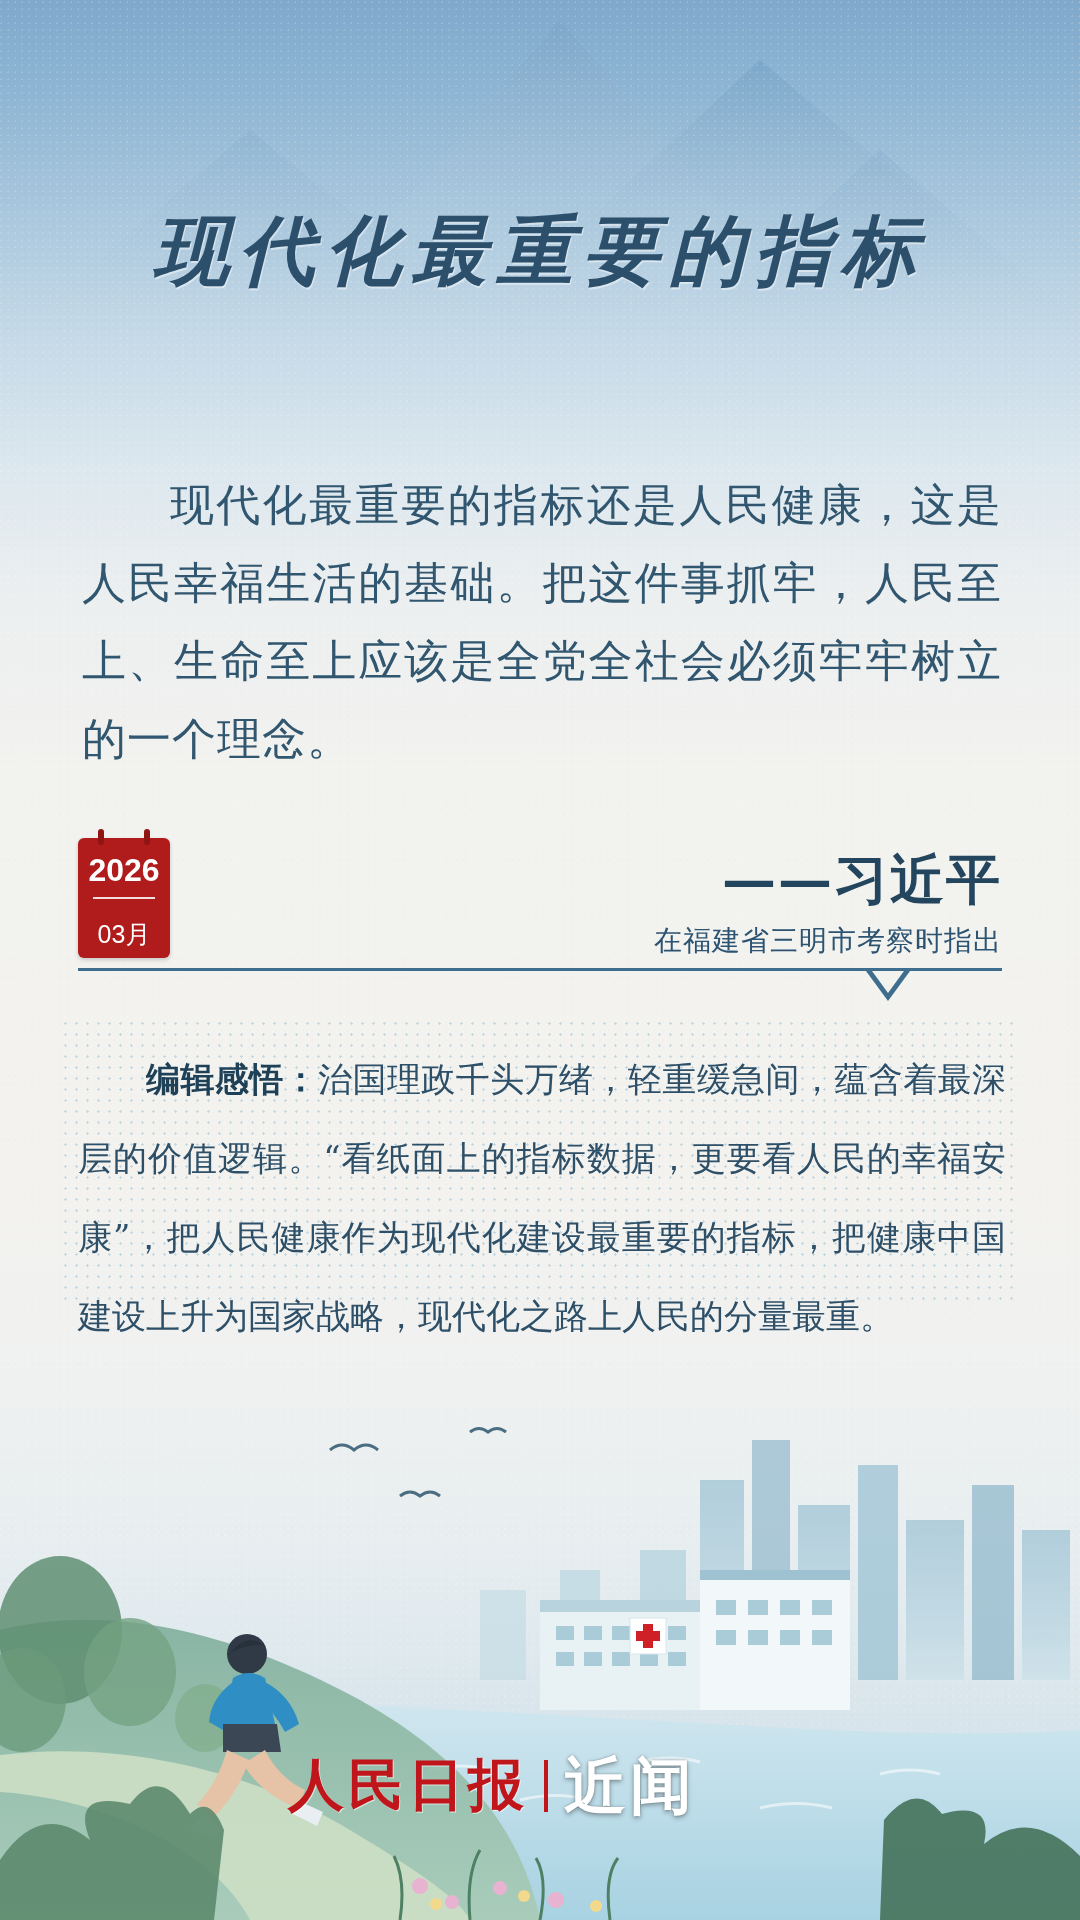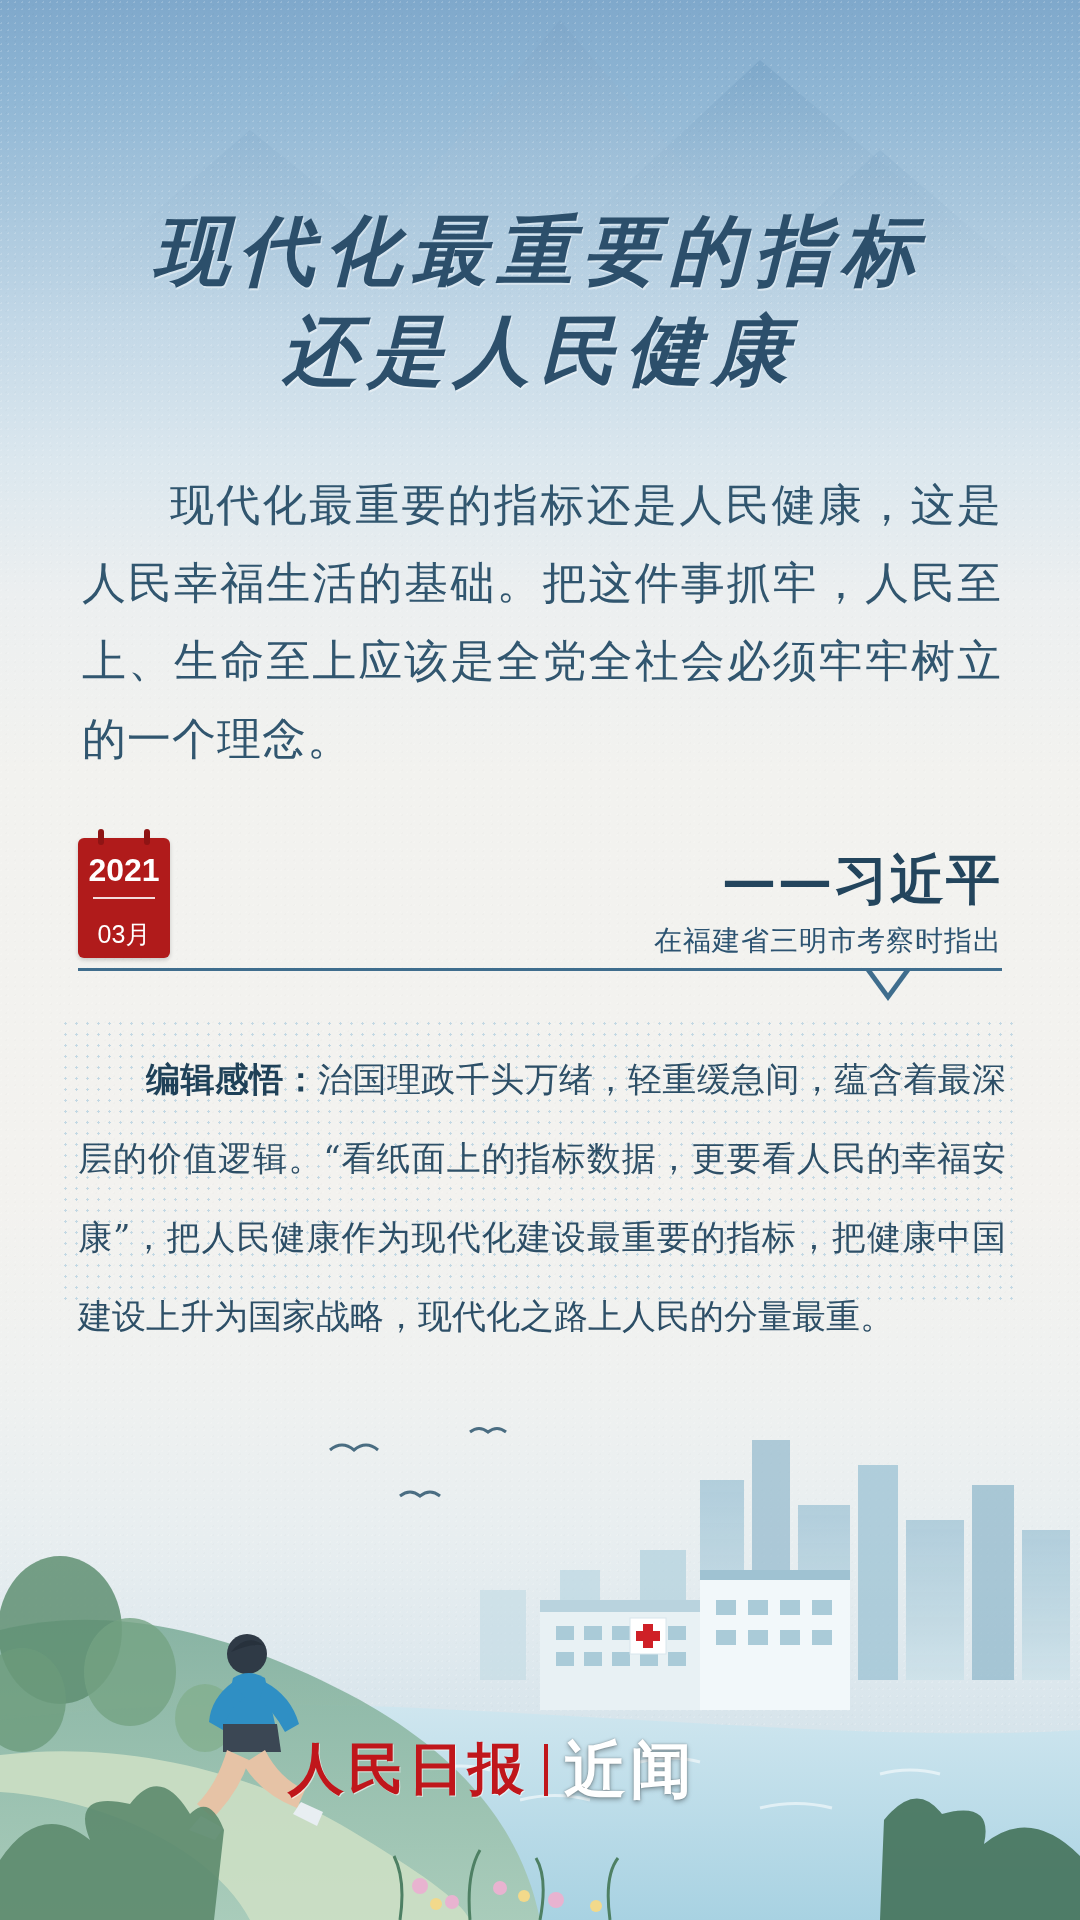--- a/index.html
+++ b/index.html
@@ -217,21 +217,21 @@
     width: 1080px;
     height: 620px;
     pointer-events: none;
   }
   #illus svg { display: block; }
 
   
   #logo {
     position: absolute;
     left: 0;
-    bottom: 108px;
+    bottom: 92px;
     width: 984px;
     text-align: center;
     white-space: nowrap;
   }
   #logo .rmrb {
     display: inline-block;
     vertical-align: middle;
     font-family: "DejaVu Serif", "Liberation Serif", serif;
     font-weight: bold;
     font-size: 56px;
@@ -283,29 +283,28 @@
       <path d="M760 60 L1080 330 L470 330 Z" fill="url(#mg2)"></path>
       <path d="M250 130 L560 380 L-40 380 Z" fill="url(#mg3)"></path>
       <path d="M880 150 L1160 390 L620 390 Z" fill="url(#mg3)"></path>
     </svg>
   </div>
 
   <div id="grain"></div>
 
   <div id="title-block">
     <div class="title-line">现代化最重要的指标</div>
-    <div class="title-line">还是人民健康</div>
   </div>
 
   <div id="quote">现代化最重要的指标还是人民健康，这是人民幸福生活的基础。把这件事抓牢，人民至上、生命至上应该是全党全社会必须牢牢树立的一个理念。</div>
 
   <div id="calendar">
     <span class="ring l"></span>
     <span class="ring r"></span>
-    <div class="year">2021</div>
+    <div class="year">2026</div>
     <div class="sep"></div>
     <div class="month">03月</div>
   </div>
 
   <div id="attrib">
     <div class="who">——习近平</div>
     <div class="where">在福建省三明市考察时指出</div>
   </div>
   <div id="attrib-rule"></div>
   <div id="attrib-tail"></div>

